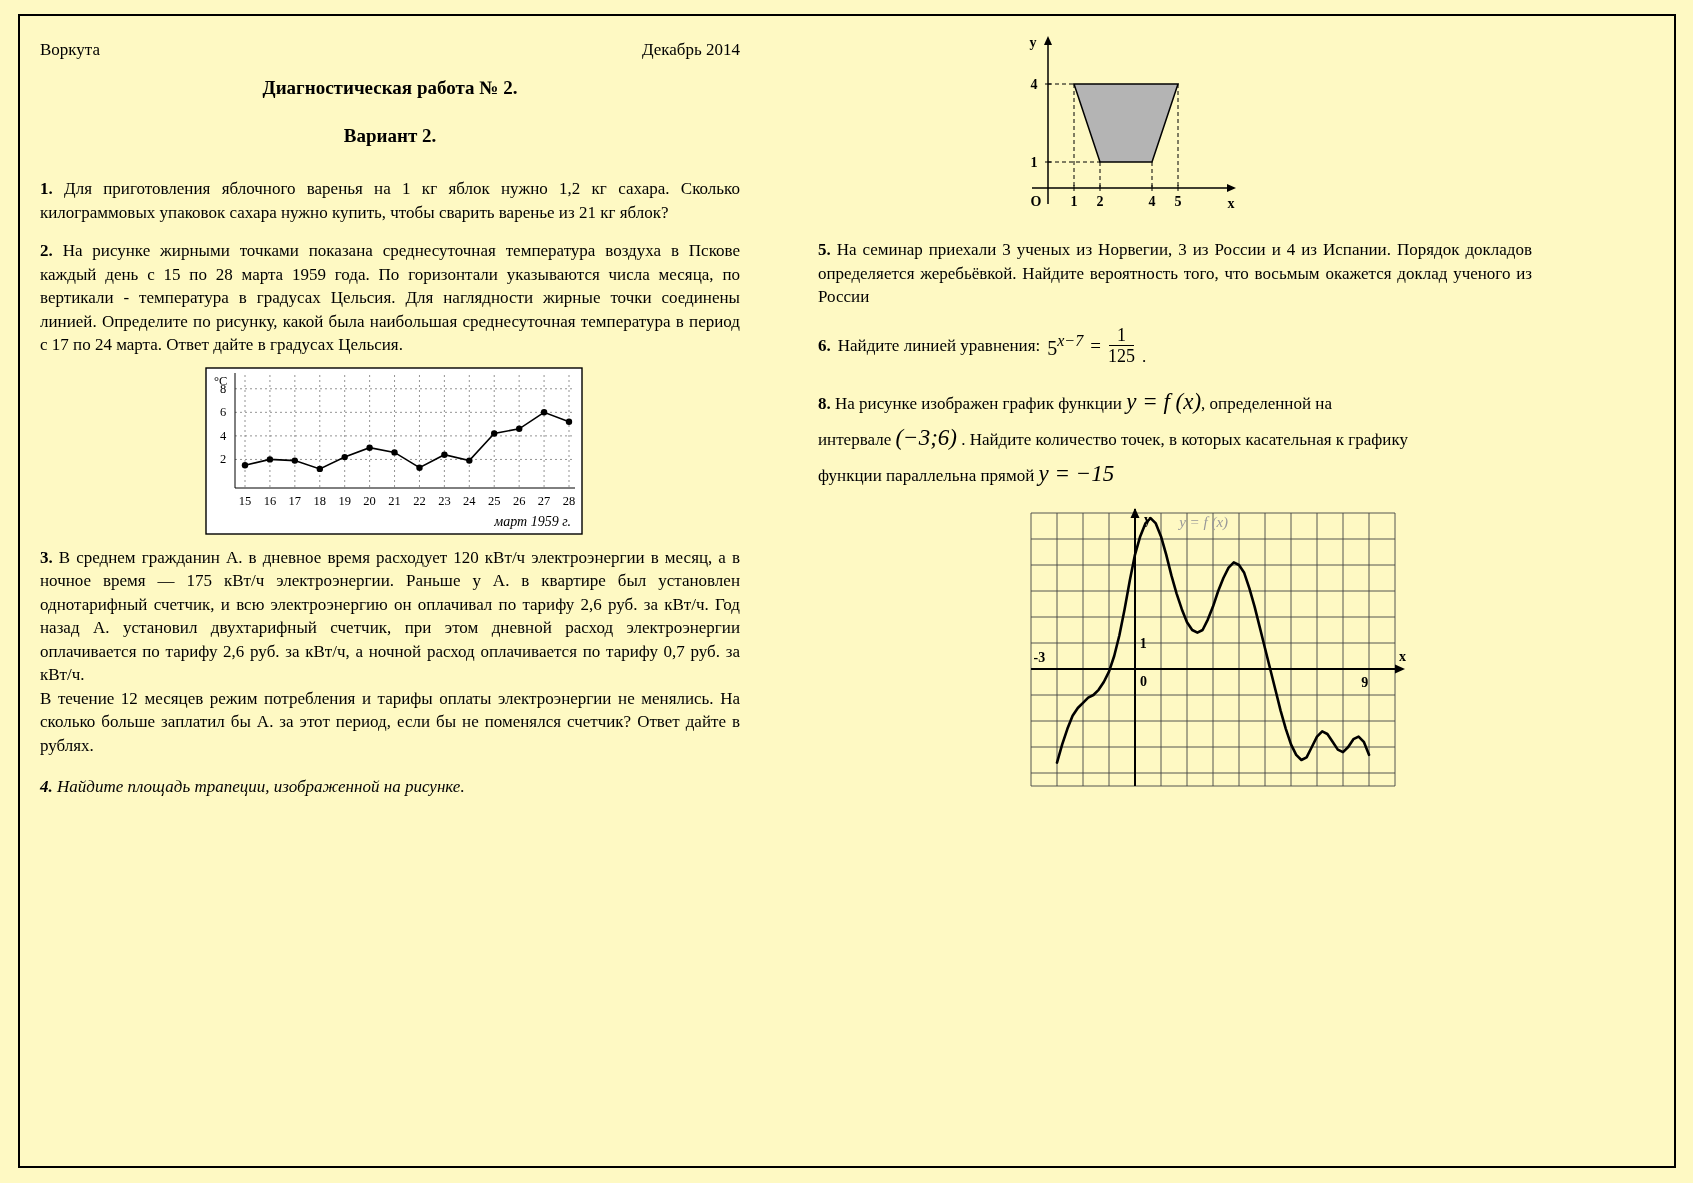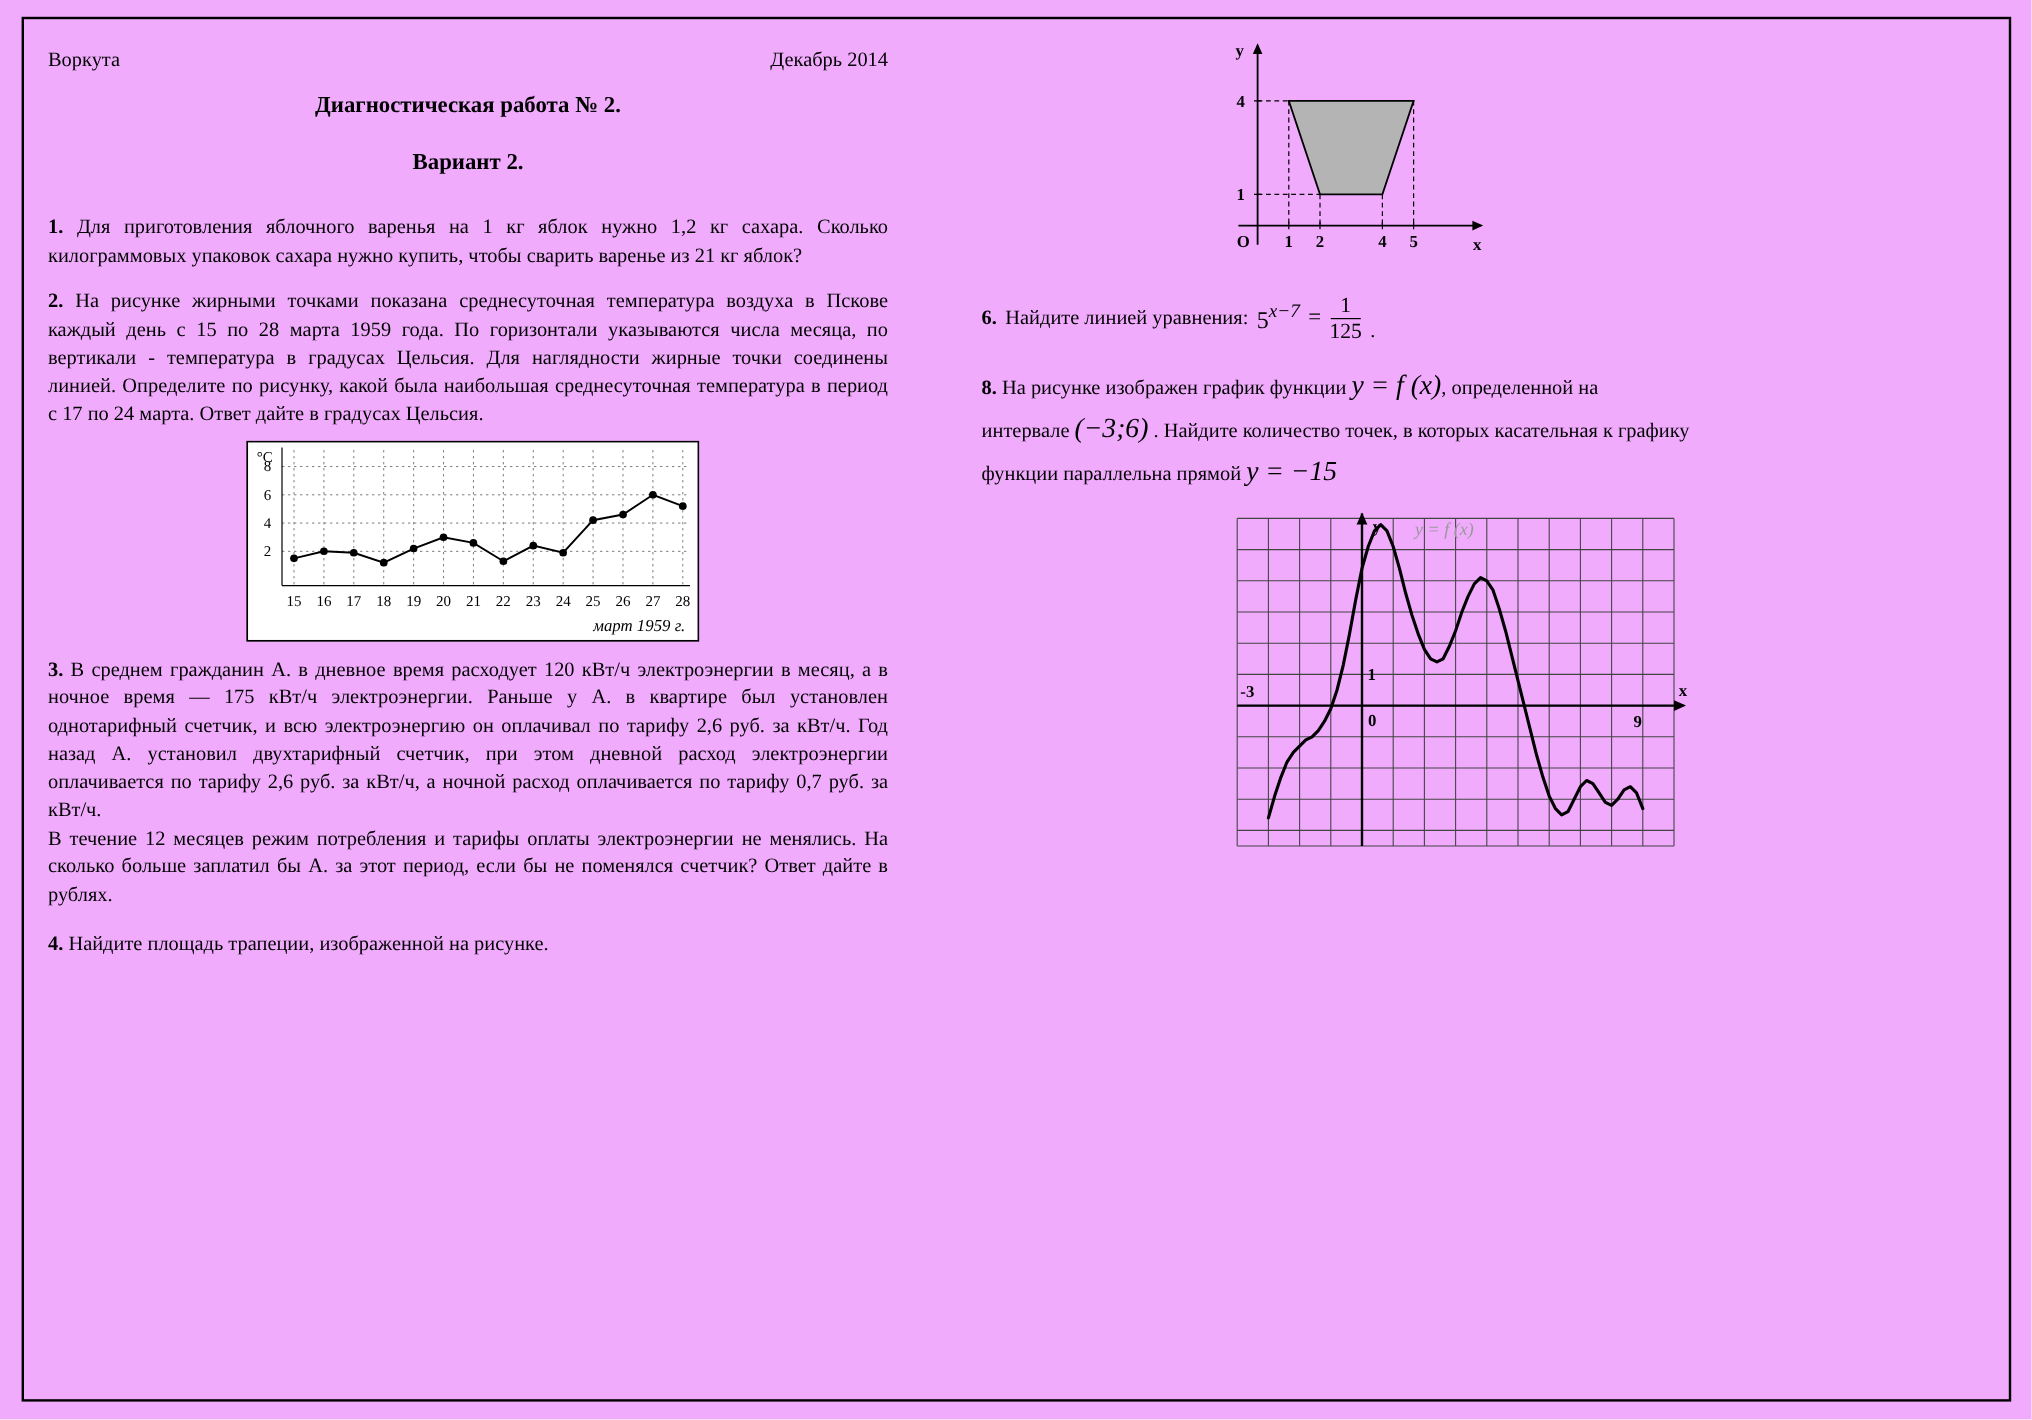--- a/index.html
+++ b/index.html
@@ -1,39 +1,39 @@
 <!DOCTYPE html>
 <html><head>
 <meta charset="utf-8">
 <style>
   * { box-sizing: border-box; margin: 0; padding: 0; }
   html,body { background:#fff; }
   .page {
     position: relative; width: 1693px; height: 1183px;
-    background: #f0abfc; color: #000; overflow: hidden;
+    background: #fef9c3; color: #000; overflow: hidden;
     font-family: "Liberation Serif", serif;
   }
   .frame {
     position: absolute; left: 18px; top: 14px; width: 1658px; height: 1154px;
     border: 2px solid #000; pointer-events: none;
   }
   .col-left  { position: absolute; left: 40px;  top: 40px; width: 700px; }
   .col-right { position: absolute; left: 818px; top: 28px; width: 714px; }
   .header-row { display: flex; justify-content: space-between; font-size: 17px; }
   .center { text-align: center; font-weight: bold; font-size: 19px; line-height: 27px; }
   .t-block { margin-top: 32px; }
   .t-work { margin-top: 14px; }
   .t-variant { margin-top: 21px; }
   .t-part { margin-top: 21px; }
   .problem { font-size: 17px; line-height: 23.5px; text-align: justify; }
   .pnum { font-weight: bold; }
   .p1 { margin-top: 28px; }
   .p2 { margin-top: 15px; }
   .p3 { margin-top: 11px; }
-  .p4 { margin-top: 18px; }
+  .p4 { margin-top: 18px; font-style: italic; }
   .p5 { margin-top: 10px; }
   .fig { line-height: 0; }
   .fig-temp { margin: 10px 0 0 165px; }
   .fig-trap { margin: 2px 0 0 190px; }
   .fig-func { margin: 14px 0 0 205px; }
   
   .p6-row { display: flex; align-items: center; gap: 7px; margin-top: 16px; font-size: 17px; }
   .m-base { font-size: 20px; }
   .m-sup { font-style: italic; font-size: 16px; vertical-align: 9px; }
   .m-eq { font-size: 19px; }
@@ -168,20 +168,21 @@
             <line x1="37" y1="132" x2="43" y2="132" stroke="#000"></line>
             <text x="26" y="137" text-anchor="middle" class="figlab">1</text>
             <line x1="37" y1="54" x2="43" y2="54" stroke="#000"></line>
             <text x="26" y="59" text-anchor="middle" class="figlab">4</text>
           </g>
      <text x="28" y="176" class="figlab" font-style="italic" text-anchor="middle">O</text>
      <text x="25" y="17" class="figlab" font-style="italic" text-anchor="middle">y</text>
      <text x="223" y="178" class="figlab" font-style="italic" text-anchor="middle">x</text>
    </svg></div>
 
+    <p class="problem p5"><span class="pnum">5.</span> <span>На семинар приехали 3 ученых из Норвегии, 3 из России и 4 из Испании. Порядок докладов определяется жеребьёвкой. Найдите вероятность того, что восьмым окажется доклад ученого из России</span></p>
 
     <div class="p6-row">
       <span class="pnum">6.</span>
       <span>Найдите линией уравнения:</span>
       <span class="m-base"><span>5</span><span class="m-sup">x−7</span></span>
       <span class="m-eq">=</span>
       <span class="frac">
         <span class="fnum">1</span>
         <span class="fden">125</span>
       </span>

